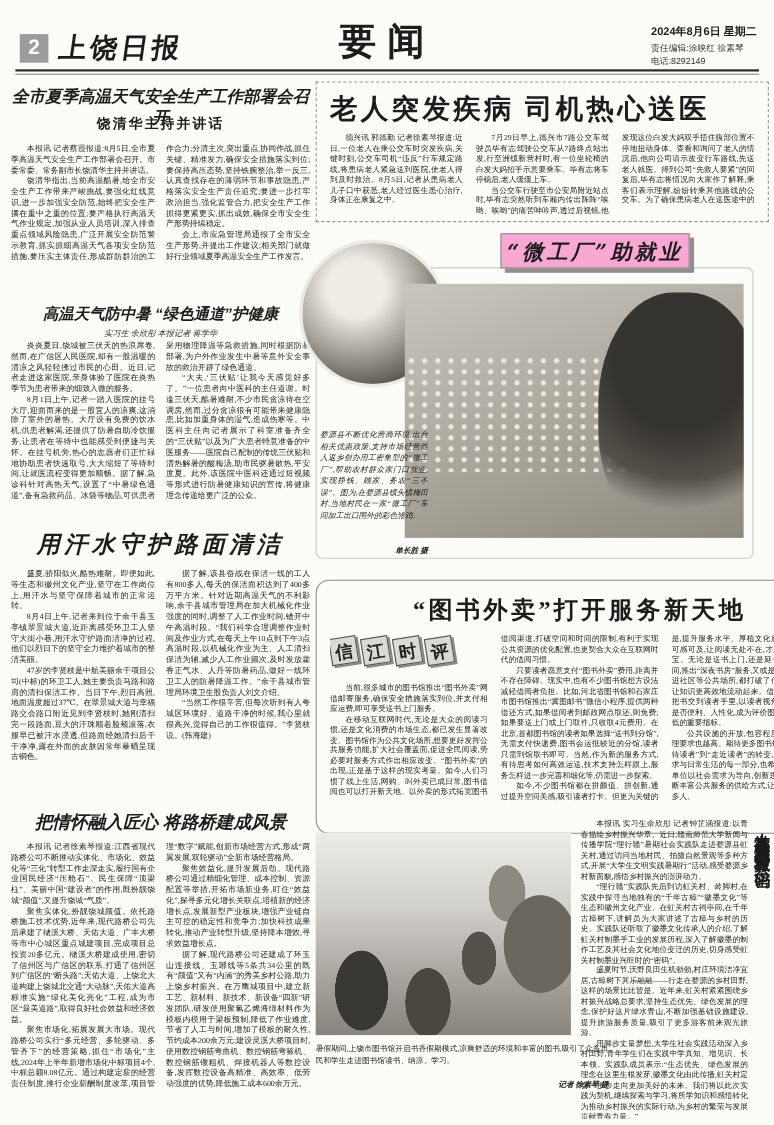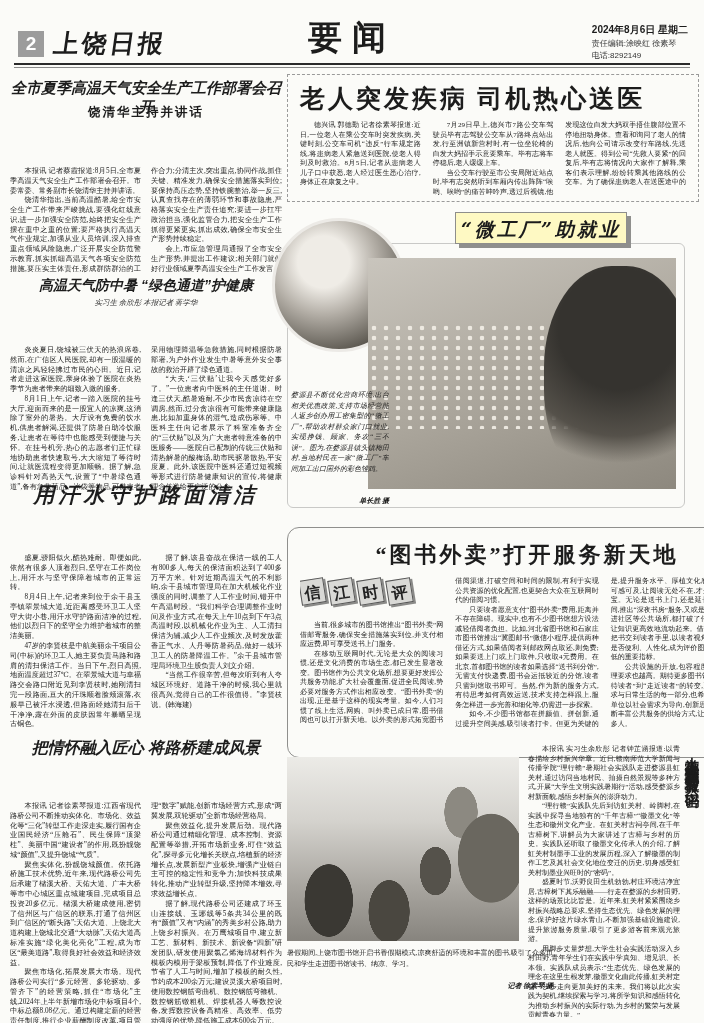--- a/index.html
+++ b/index.html
@@ -18,21 +18,21 @@
              font-family:"Liberation Sans",sans-serif;line-height:1.55;}
   .dateblock .d1{font-size:10px;font-weight:bold;}
   .dateblock .d2,.dateblock .d3{font-size:8px;color:#333;}
   .rule-thick{position:absolute;left:14px;right:14px;top:63px;border-top:2.5px solid #2b2b2b;}
   .rule-thin{position:absolute;left:14px;right:14px;top:67px;border-top:1px solid #8a8a8a;}
 
   
   .hl-sans{font-family:"Liberation Sans",sans-serif;font-weight:bold;text-align:center;font-style:italic;}
   .body-txt p{margin:0;text-indent:2em;text-align:justify;}
   .body-txt{line-height:1.36;color:#222;overflow:hidden;}
-  .cols2{column-count:2;column-gap:10px;margin-top:36px;}
+  .cols2{column-count:2;column-gap:10px;}
   .cols3{column-count:3;column-gap:12px;}
   .byline{text-align:center;font-style:italic;font-size:7.5px;color:#333;}
 
   
   .a1-title{position:absolute;left:8px;top:79px;width:276px;font-size:15px;letter-spacing:0;}
   .a1-sub{position:absolute;left:8px;top:104px;width:276px;text-align:center;
           font-weight:bold;font-size:12.5px;letter-spacing:2px;}
   .a1-body{position:absolute;left:10px;top:131px;width:272px;height:138px;font-size:7.2px;}
   .a2-title{position:absolute;left:6px;top:277px;width:280px;font-size:14px;}
   .a2-byline{position:absolute;left:10px;top:298px;width:272px;}
@@ -44,21 +44,21 @@
 
   
   .driver-box{position:absolute;left:287px;top:74px;width:412px;height:128px;
               border:1px dashed #9a9a9a;padding:5px 12px;}
   .driver-title{font-size:25px;letter-spacing:3px;font-weight:bold;margin-top:2px;}
   .driver-body{margin-top:6px;height:78px;font-size:7px;}
 
   
   .micro-frame{position:absolute;left:287px;top:243px;width:398px;height:265px;
                border:1px solid #c9c9c7;border-radius:6px;}
-  .micro-badge{position:absolute;left:455px;top:212px;width:172px;height:32px;background:#fef9c3;
+  .micro-badge{position:absolute;left:455px;top:212px;width:172px;height:32px;background:#f9a8d4;
                border:1px solid #8e8e8c;box-shadow:4px 4px 0 #8f8f8d;
                font:bold italic 19px/32px "DejaVu Serif",serif;text-align:center;letter-spacing:3px;}
   .photo{overflow:hidden;}
   .micro-circle{position:absolute;left:272px;top:218px;width:134px;height:134px;border-radius:50%;
                 border:3px solid #eceae6;
                 background:radial-gradient(circle at 38% 32%,#efece6 0 22%,#b3aea6 45%,#5b574f 78%,#3c3934 100%);}
   .micro-photo{position:absolute;left:368px;top:258px;width:308px;height:231px;
                background:linear-gradient(160deg,#c9c5bd 0%,#b0aba1 45%,#8d887e 100%);}
   .micro-photo .dots{position:absolute;left:0;top:28%;width:75%;height:46%;opacity:.9;
        background-image:radial-gradient(circle,#f3efe7 2px,rgba(0,0,0,0) 2.6px);
@@ -129,21 +129,21 @@
   <div class="hl-sans a2-title" data-name="headline-heatstroke">高温天气防中暑 “绿色通道”护健康</div>
   <div class="byline a2-byline" data-name="byline-heatstroke">实习生 余欣彤 本报记者 蒋学华</div>
   <div class="body-txt cols2 a2-body" data-name="article-body-heatstroke">
     <p data-name="paragraph">炎炎夏日,饶城被三伏天的热浪席卷,然而,在广信区人民医院,却有一股温暖的清凉之风轻轻拂过市民的心田。近日,记者走进这家医院,亲身体验了医院在炎热季节为患者带来的细致入微的服务。</p>
     <p data-name="paragraph">8月1日上午,记者一踏入医院的挂号大厅,迎面而来的是一股宜人的凉爽,这消除了室外的暑热。大厅设有免费的饮水机,供患者解渴,还提供了防暑自助冷饮服务,让患者在等待中也能感受到便捷与关怀。在挂号机旁,热心的志愿者们正忙碌地协助患者快速取号,大大缩短了等待时间,让就医流程变得更加顺畅。据了解,急诊科针对高热天气,设置了“中暑绿色通道”,备有急救药品、冰袋等物品,可供患者采用物理降温等急救措施,同时根据防暑部署,为户外作业发生中暑等意外安全事故的救治开辟了绿色通道。</p>
     <p data-name="paragraph">“大夫,‘三伏贴’让我今天感觉好多了。”一位患者向中医科的主任道谢。时逢三伏天,酷暑难耐,不少市民贪凉待在空调房,然而,过分贪凉很有可能带来健康隐患,比如加重身体的湿气,造成伤寒等。中医科主任向记者展示了科室准备齐全的“三伏贴”以及为广大患者特意准备的中医服务——医院自己配制的传统三伏贴和清热解暑的酸梅汤,助市民驱暑散热,平安度夏。此外,该医院中医科还通过短视频等形式进行防暑健康知识的宣传,将健康理念传递给更广泛的公众。</p>
   </div>
 
   <div class="hl-sans a3-title" data-name="headline-sweat">用汗水守护路面清洁</div>
   <div class="body-txt cols2 a3-body" data-name="article-body-sweat">
-    <p data-name="paragraph">盛夏,骄阳似火,酷热难耐。即便如此,依然有很多人顶着烈日,坚守在工作岗位上,用汗水与坚守保障着城市的正常运转。</p>
+    <p data-name="paragraph">盛夏,骄阳似火,酷热难耐。即便如此,等生态和徽州文化产业,坚守在工作岗位上,用汗水与坚守保障着城市的正常运转。</p>
     <p data-name="paragraph">8月4日上午,记者来到位于余干县玉亭镇翠景城大道,近距离感受环卫工人坚守大街小巷,用汗水守护路面洁净的过程,他们以烈日下的坚守全力维护着城市的整洁美丽。</p>
     <p data-name="paragraph">47岁的李贤枝是中航美丽余干项目公司(中标)的环卫工人,她主要负责马路和路肩的清扫保洁工作。当日下午,烈日高照,地面温度超过37℃。在翠景城大道与幸福路交会路口附近见到李贤枝时,她刚清扫完一段路面,豆大的汗珠顺着脸颊滚落,衣服早已被汗水浸透,但路面经她清扫后干干净净,露在外面的皮肤因常年暴晒呈现古铜色。</p>
     <p data-name="paragraph">据了解,该县奋战在保洁一线的工人有800多人,每天的保洁面积达到了400多万平方米。针对近期高温天气的不利影响,余干县城市管理局在加大机械化作业强度的同时,调整了人工作业时间,错开中午高温时段。“我们科学合理调整作业时间及作业方式,在每天上午10点到下午3点高温时段,以机械化作业为主、人工清扫保洁为辅,减少人工作业频次,及时发放藿香正气水、人丹等防暑药品,做好一线环卫工人的防暑降温工作。”余干县城市管理局环境卫生股负责人刘文介绍。</p>
     <p data-name="paragraph">“当然工作很辛苦,但每次听到有人夸城区环境好、道路干净的时候,我心里就很高兴,觉得自己的工作很值得。”李贤枝说。(韩海建)</p>
   </div>
 
   <div class="hl-sans a4-title" data-name="headline-bridge">把情怀融入匠心 将路桥建成风景</div>
   <div class="body-txt cols2 a4-body" data-name="article-body-bridge">
     <p data-name="paragraph">本报讯 记者徐素琴报道:江西省现代路桥公司不断推动实体化、市场化、效益化等“三化”转型工作走深走实,履行国有企业国民经济“压舱石”、民生保障“顶梁柱”、美丽中国“建设者”的作用,既扮靓饶城“颜值”,又提升饶城“气质”。</p>
     <p data-name="paragraph">聚焦实体化,扮靓饶城颜值。依托路桥施工技术优势,近年来,现代路桥公司先后承建了槠溪大桥、天佑大道、广丰大桥等市中心城区重点城建项目,完成项目总投资20多亿元。槠溪大桥建成使用,密切了信州区与广信区的联系,打通了信州区到广信区的“断头路”;天佑大道、上饶北大道构建上饶城北交通“大动脉”,天佑大道高标准实施“绿化美化亮化”工程,成为市区“最美道路”,取得良好社会效益和经济效益。</p>

